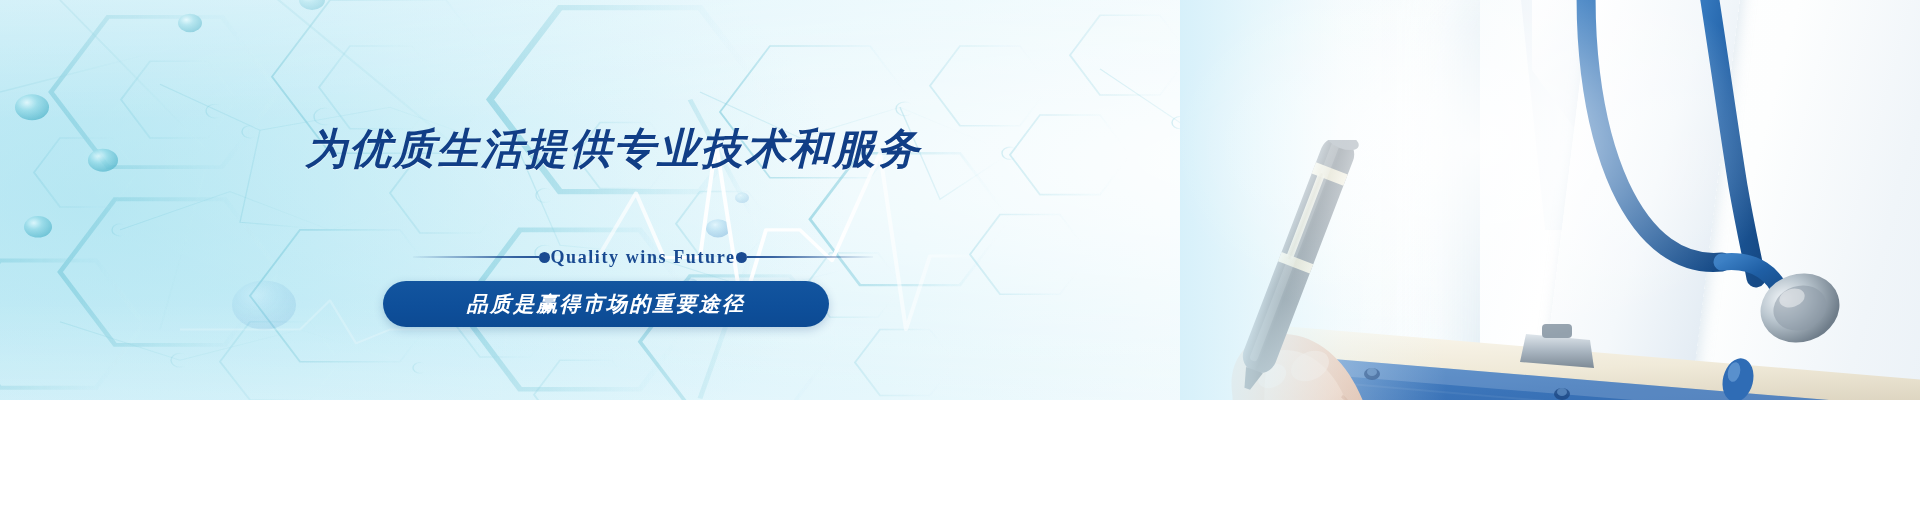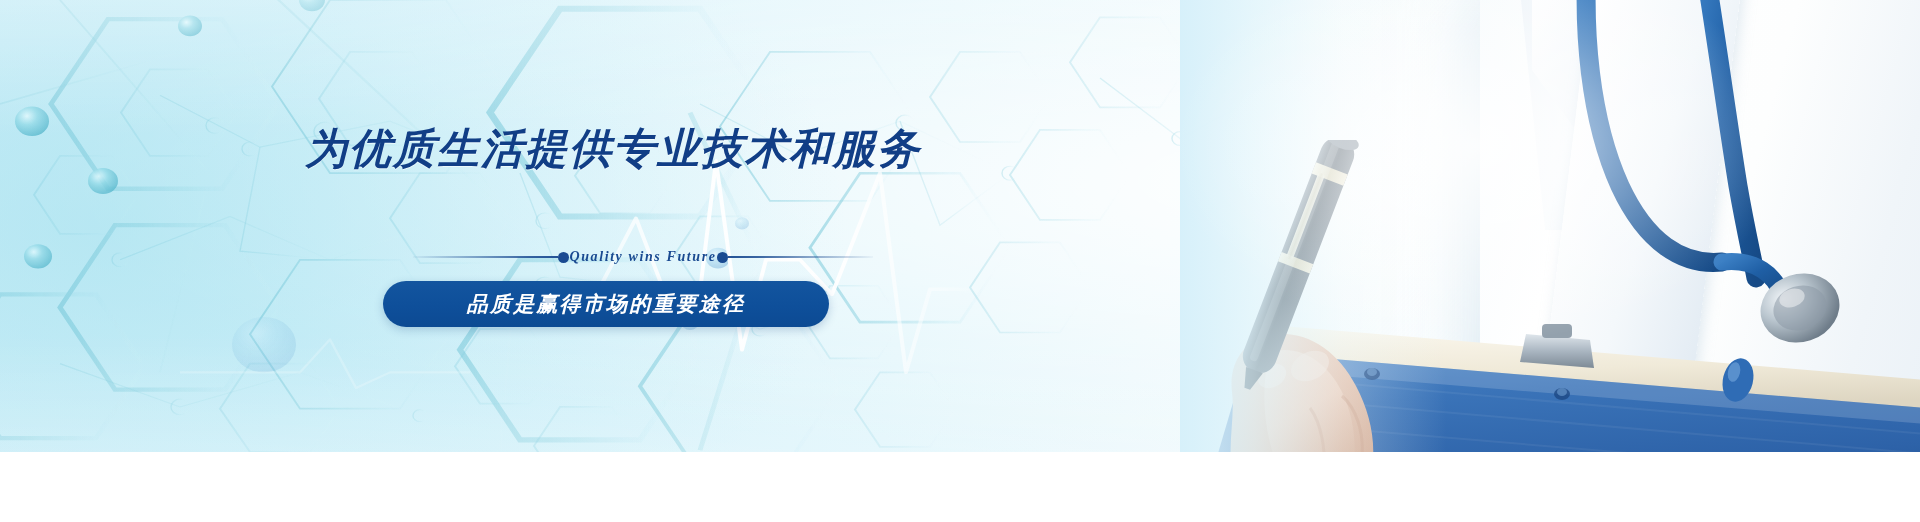--- a/index.html
+++ b/index.html
@@ -7,21 +7,21 @@
     padding: 0;
     background: #ffffff;
   }
   body {
     font-family: "Liberation Sans", "DejaVu Sans", sans-serif;
   }
 
   .banner {
     position: relative;
     width: 1920px;
-    height: 452px;
+    height: 400px;
     overflow: hidden;
     background: #bef264;
   }
 
   
   .bg-base {
     position: absolute; inset: 0;
     background:
       radial-gradient(120% 110% at 72% 40%, rgba(255,255,255,0.95) 0%, rgba(255,255,255,0.55) 26%, rgba(255,255,255,0.0) 58%),
       linear-gradient(100deg, #c7ecf7 0%, #cdeff9 18%, #d6f2fa 34%, #dff5fb 48%, #eaf8fc 60%, #f4fbfd 72%, #ffffff 88%, #ffffff 100%);
@@ -166,26 +166,25 @@
   .sub-dot {
     width: 11px; height: 11px;
     border-radius: 50%;
     background: #1a4a91;
     flex: 0 0 auto;
   }
   .sub-text {
     flex: 0 0 auto;
     padding: 0 0;
     font-family: "Liberation Serif", "DejaVu Serif", serif;
-    font-size: 14px;
+    font-size: 18px;
     font-weight: 700;
     letter-spacing: 1.6px;
     color: #1a4a91;
     white-space: nowrap;
-    font-style: italic;
   }
 
   .cta {
     position: absolute;
     left: 78px; top: 281px;
     width: 446px; height: 46px;
     border-radius: 23px;
     background: linear-gradient(180deg, #1254a3 0%, #0f4f9c 50%, #0c4governor 100%);
     background: linear-gradient(180deg, #13559f 0%, #0e4f9a 55%, #0c4a93 100%);
     display: flex;

